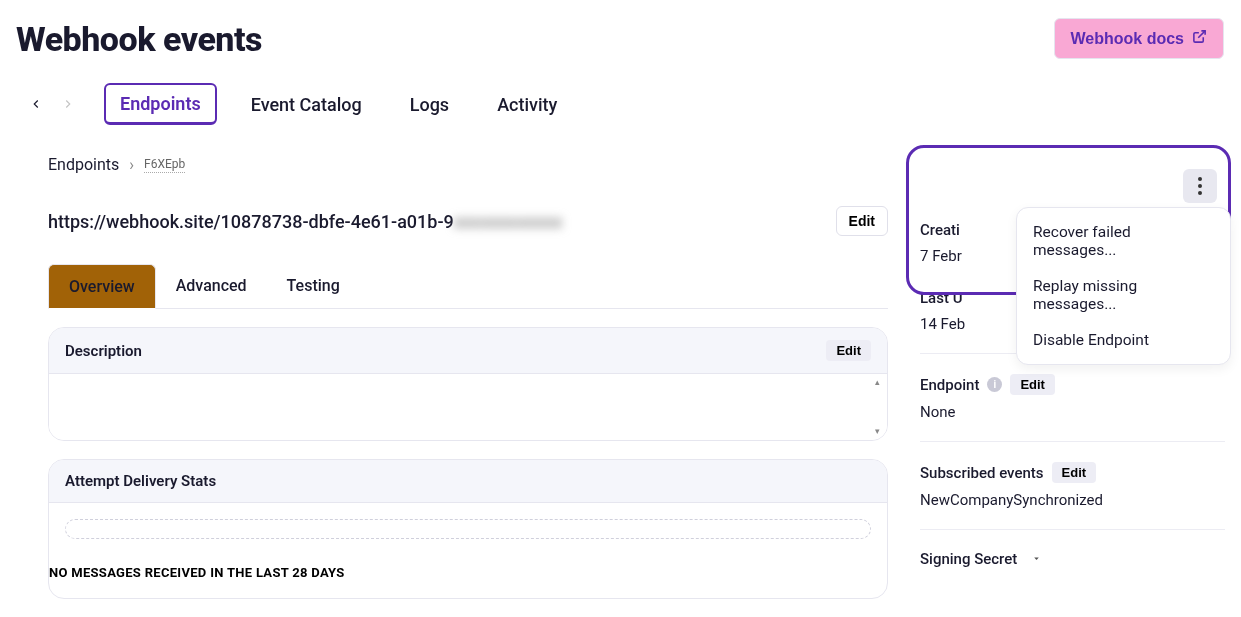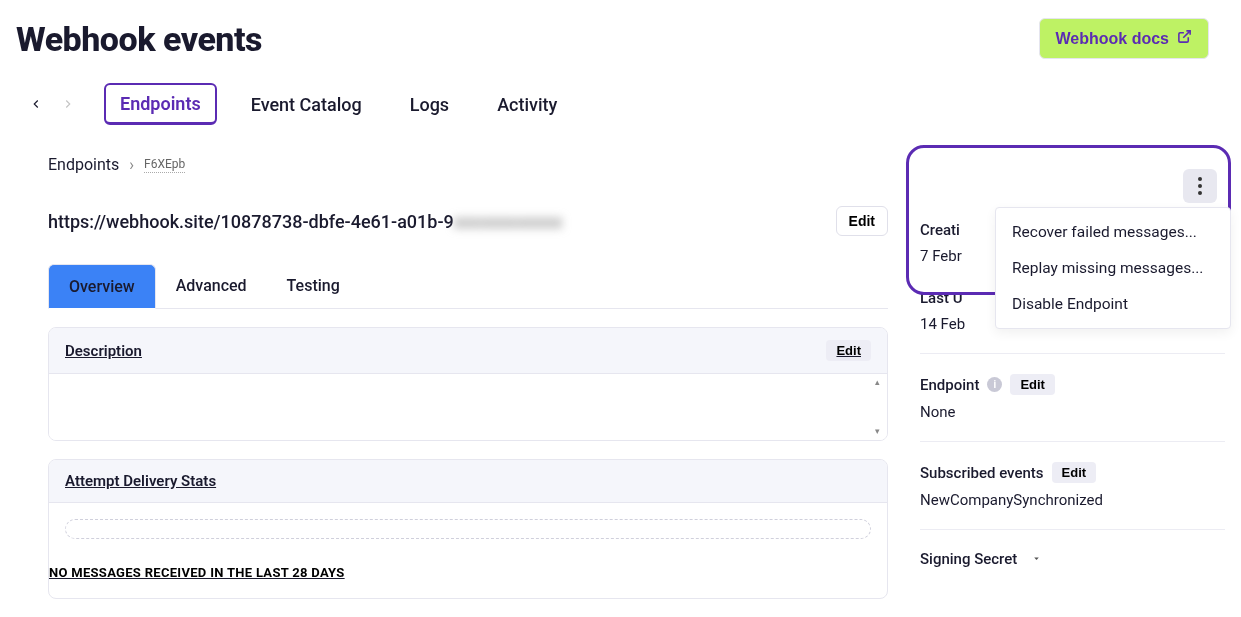--- a/index.html
+++ b/index.html
@@ -9,38 +9,38 @@
   background: #fff;
   width: 1241px;
   height: 617px;
   overflow: hidden;
   position: relative;
 }
 .header {
   display: flex;
   justify-content: space-between;
   align-items: center;
-  padding: 18px 32px 0 16px;
+  padding: 18px 17px 0 16px;
 }
 .page-title {
   font-size: 34px;
   font-weight: 800;
   letter-spacing: -0.5px;
 }
 .docs-btn {
   display: flex;
   align-items: center;
   gap: 8px;
   border: 1px solid #e5e5ef;
   border-radius: 6px;
   padding: 10px 16px;
   font-size: 16px;
   font-weight: 600;
   color: #5b2bb3;
-  background: #bef264;
+  background: #f9a8d4;
   cursor: pointer;
 }
 .navrow {
   display: flex;
   align-items: center;
   gap: 16px;
   padding: 24px 28px 0 28px;
 }
 .nav-arrow {
   width: 16px; height: 16px;
@@ -123,29 +123,28 @@
   font-size:16px;
   font-weight:500;
   cursor:pointer;
   color:#1a1a2e;
 }
 .subtab.active {
   border:1px solid #e6e6ef;
   border-bottom:1px solid #fff;
   border-radius:6px 6px 0 0;
   margin-bottom:-1px;
-  background:#3b82f6;
+  background:#a16207;
 }
 
 .card {
   border:1px solid #e6e6ef;
-  border-radius:8px;
+  border-radius:16px;
   margin-top:18px;
   overflow:hidden;
-  text-decoration:underline;
 }
 .card-header {
   background:#f5f6fb;
   padding:12px 16px;
   display:flex;
   justify-content:space-between;
   align-items:center;
   font-weight:600;
   font-size:15px;
   border-bottom:1px solid #e6e6ef;
@@ -202,24 +201,24 @@
   border-radius:6px;
   display:flex; align-items:center; justify-content:center;
   cursor:pointer;
 }
 .kebab-dots { display:flex; flex-direction:column; gap:3px; }
 .kebab-dots span { width:4px; height:4px; background:#333; border-radius:50%; }
 
 .dropdown {
   position:absolute;
   top:52px; right:-6px;
-  width:236px;
+  width:215px;
   background:#fff;
   border:1px solid #e6e6ef;
-  border-radius:4px;
+  border-radius:12px;
   box-shadow:0 4px 12px rgba(0,0,0,0.06);
   z-index:10;
   padding:6px 0;
 }
 .dropdown-item {
   padding:9px 16px;
   font-size:15.5px;
   cursor:pointer;
   color:#1a1a2e;
 }

